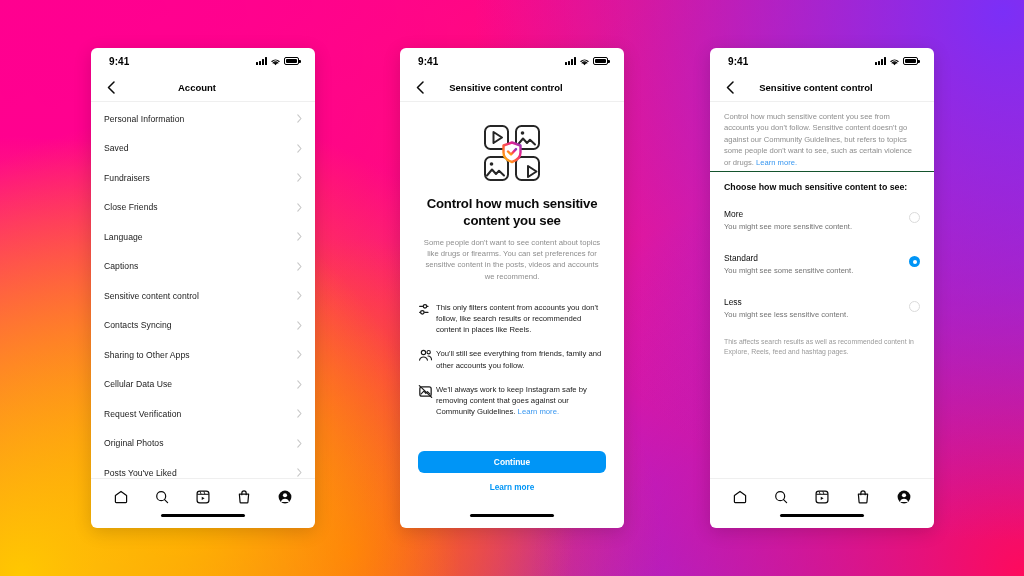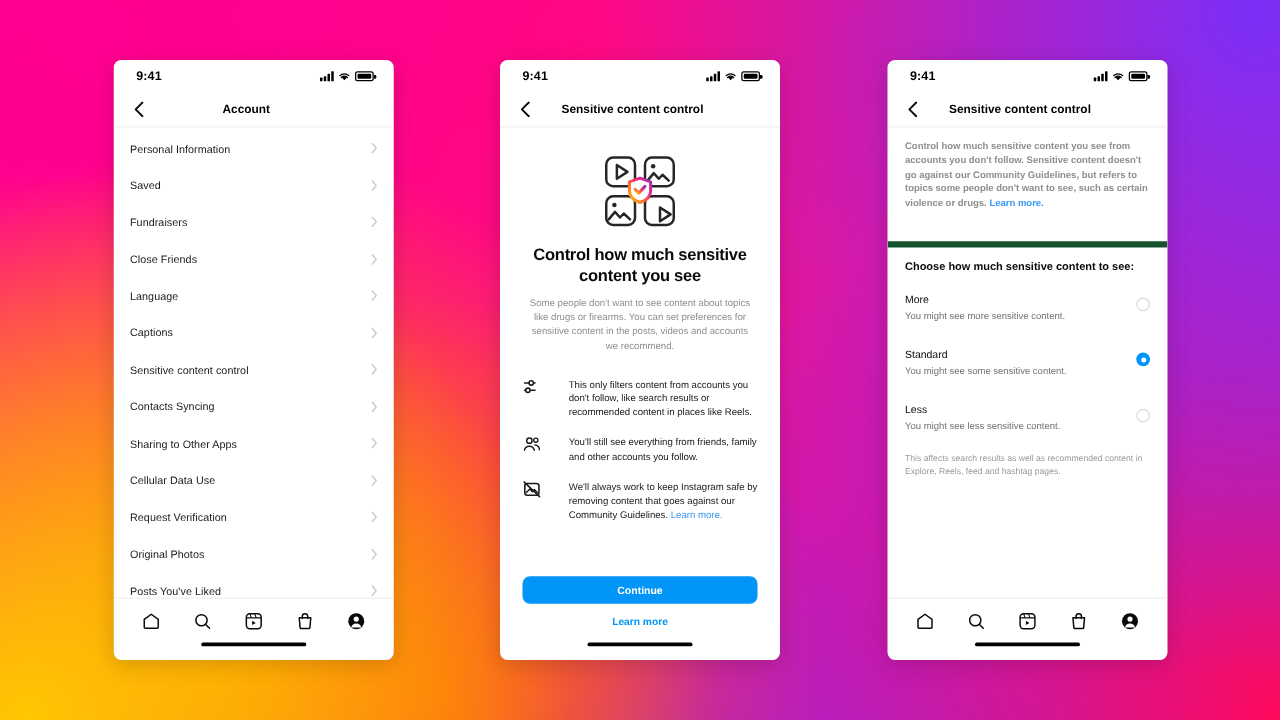--- a/index.html
+++ b/index.html
@@ -96,41 +96,41 @@
   .illu { margin:20px auto 0; width:62px; height:62px; position:relative; }
   .hero {
     font-size:13.2px; font-weight:bold; color:#0a0a0a; text-align:center;
     line-height:1.25; margin-top:12px; letter-spacing:-.2px;
   }
   .sub {
     font-size:7.7px; color:#8e8e8e; text-align:center; line-height:1.46;
     margin-top:8px; padding:0 4px;
   }
   .bullets { margin-top:20px; display:flex; flex-direction:column; gap:13px; }
-  .bullet { display:flex; gap:22px; align-items:flex-start; }
+  .bullet { display:flex; gap:3px; align-items:flex-start; }
   .bullet .bi { flex:0 0 15px; width:15px; height:15px; margin-top:0px; }
   .bullet .bt { font-size:7.7px; color:#1a1a1a; line-height:1.45; }
   .lnk { color:#3897f0; }
-  .p2foot { margin-top:auto; padding-bottom:12px; }
+  .p2foot { margin-top:auto; padding-bottom:22px; }
   .btn-primary {
     display:block; width:100%; height:22px; line-height:22px;
     background:#0095f6; color:#fff; border:0; border-radius:6px;
     font-size:8.4px; font-weight:bold; text-align:center; cursor:pointer;
     font-family:inherit;
   }
   .btn-link {
     display:block; text-align:center; margin-top:10px;
     color:#0095f6; font-size:8.2px; font-weight:bold; cursor:pointer;
   }
 
   
   .p3body { flex:1 1 auto; display:flex; flex-direction:column; }
   .p3intro {
     font-size:7.6px; color:#8e8e8e; line-height:1.5;
-    padding:9px 14px 25px; border-bottom:5px solid #14532d;font-weight:bold;
+    padding:9px 14px 3px; border-bottom:1px solid #14532d;
   }
   .p3head {
     font-size:8.8px; font-weight:bold; color:#0a0a0a;
     padding:10px 14px 4px;
   }
   .opt {
     display:flex; align-items:center; justify-content:space-between;
     padding:7px 14px 8px; cursor:pointer;gap:16px;
   }
   .opt-txt .t { font-size:8.4px; color:#0a0a0a; line-height:1.35; }

